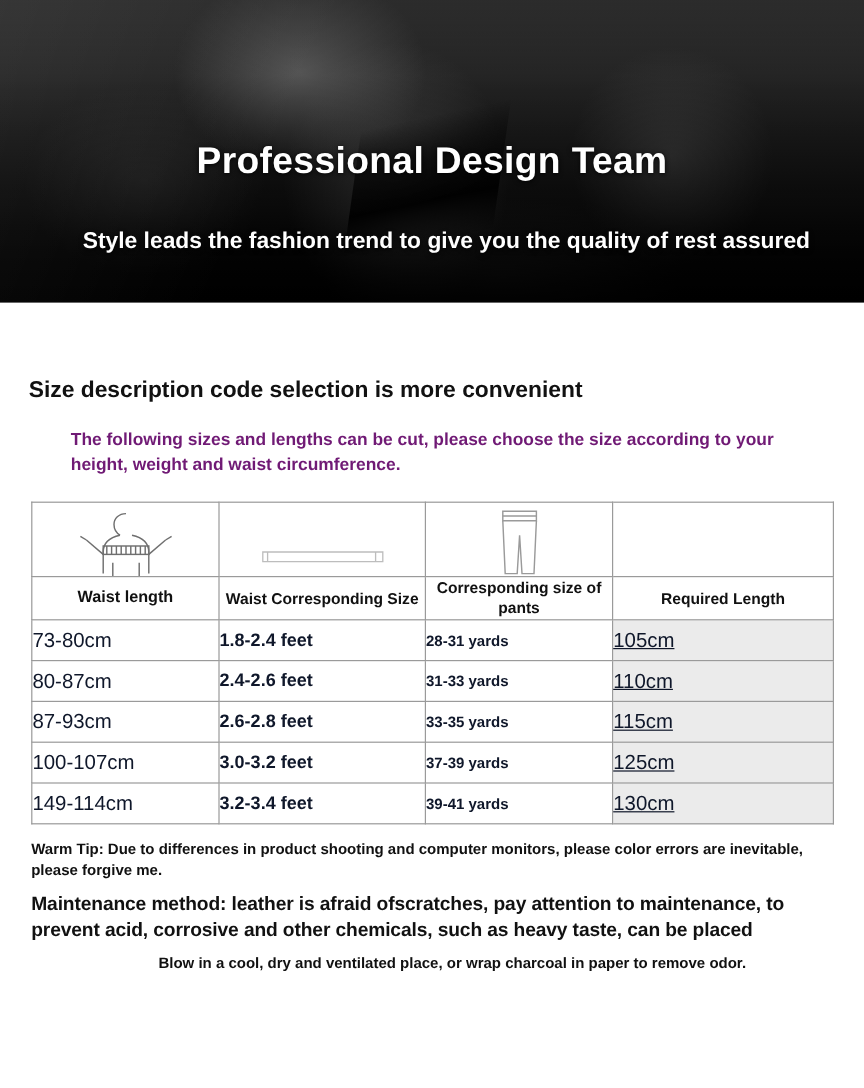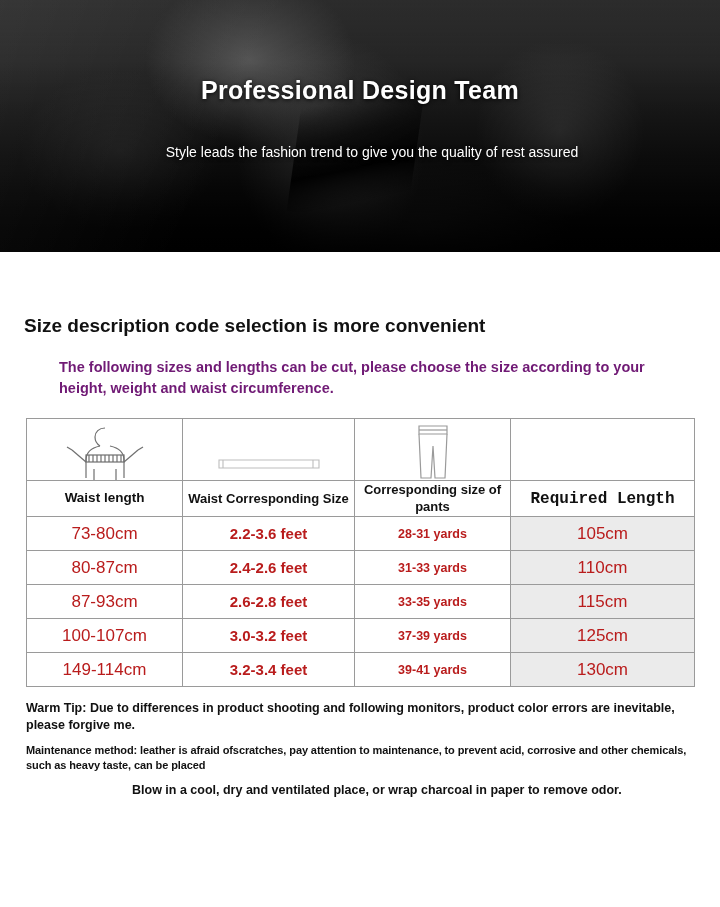--- a/index.html
+++ b/index.html
@@ -56,32 +56,32 @@
     filter: blur(0.4px);
   }
   .hero-text {
     position: absolute;
     left: 0; right: 0;
     top: 0;
     text-align: center;
     z-index: 3;
   }
   .hero-title {
-    margin-top: 76px;
+    margin-top: 116px;
     color: #ffffff;
-    font-size: 25px;
+    font-size: 31px;
     font-weight: bold;
     letter-spacing: 0.3px;
     text-shadow: 0 1px 4px rgba(0,0,0,0.9);
   }
   .hero-sub {
     margin-top: 39px;
     color: #ffffff;
-    font-size: 14px;
-    font-weight: normal;
+    font-size: 19px;
+    font-weight: bold;
     text-shadow: 0 1px 4px rgba(0,0,0,0.9);
     padding-left: 24px;
   }
 
   
   .size-section {
     padding: 0 24px;
   }
   .section-title {
     text-align: left;
@@ -128,51 +128,50 @@
     text-align: center;
     vertical-align: middle;
     font-size: 13px;
     font-weight: bold;
     color: #111;
     padding: 2px 6px;
     line-height: 1.25;
   }
   .head-row td.h1 { font-size: 13.5px; }
   .head-row td.h2 { font-size: 13px; text-align: center; }
-  .head-row td.h4 { font-size: 16px; font-family: Liberation Mono, monospace; }
+  .head-row td.h4 { font-size: 13px; }
 
   .data-row td {
     height: 34px;
-    text-align: center;
     vertical-align: middle;
-    color: #b91c1c;
+    color: #0f172a;
     margin-left: 12px;
   }
   .data-row td.c1 { font-size: 17px; }
   .data-row td.c2 { font-size: 15px; font-weight: bold; }
   .data-row td.c3 { font-size: 12.5px; font-weight: bold; }
-  .data-row td.c4 { font-size: 17px; background: #ebebeb; }
+  .data-row td.c4 { font-size: 17px; background: #ebebeb; text-decoration: underline; }
 
   
   .icon-wrap { display: block; margin: 0 auto; }
 
   
   .warm-tip {
     margin-top: 13px;
     margin-left: 2px;
     font-size: 12.5px;
     font-weight: bold;
     color: #111;
     line-height: 1.35;
     width: 668px;
   }
   .maint {
     margin-top: 9px;
     margin-left: 2px;
-    font-size: 11px;
+    font-size: 16px;
     font-weight: bold;
     color: #111;
     line-height: 1.35;
     width: 672px;
     letter-spacing: -0.1px;
   }
   .blow {
     margin-top: 9px;
     margin-left: 72px;
     font-size: 12.5px;
@@ -252,21 +251,21 @@
 
         <tr class="head-row">
           <td class="h1">Waist length</td>
           <td class="h2">Waist Corresponding Size</td>
           <td class="h3">Corresponding size of pants</td>
           <td class="h4">Required Length</td>
         </tr>
 
         <tr class="data-row">
           <td class="c1">73-80cm</td>
-          <td class="c2">2.2-3.6 feet</td>
+          <td class="c2">1.8-2.4 feet</td>
           <td class="c3">28-31 yards</td>
           <td class="c4">105cm</td>
         </tr>
         <tr class="data-row">
           <td class="c1">80-87cm</td>
           <td class="c2">2.4-2.6 feet</td>
           <td class="c3">31-33 yards</td>
           <td class="c4">110cm</td>
         </tr>
         <tr class="data-row">
@@ -283,18 +282,18 @@
         </tr>
         <tr class="data-row">
           <td class="c1">149-114cm</td>
           <td class="c2">3.2-3.4 feet</td>
           <td class="c3">39-41 yards</td>
           <td class="c4">130cm</td>
         </tr>
       </tbody>
     </table>
 
-    <div class="warm-tip">Warm Tip: Due to differences in product shooting and following monitors, product color errors are inevitable, please forgive me.</div>
+    <div class="warm-tip">Warm Tip: Due to differences in product shooting and computer monitors, please color errors are inevitable, please forgive me.</div>
     <div class="maint">Maintenance method: leather is afraid ofscratches, pay attention to maintenance, to prevent acid, corrosive and other chemicals, such as heavy taste, can be placed</div>
     <div class="blow">Blow in a cool, dry and ventilated place, or wrap charcoal in paper to remove odor.</div>
 
   </div>
 </div>
 
 </body></html>

